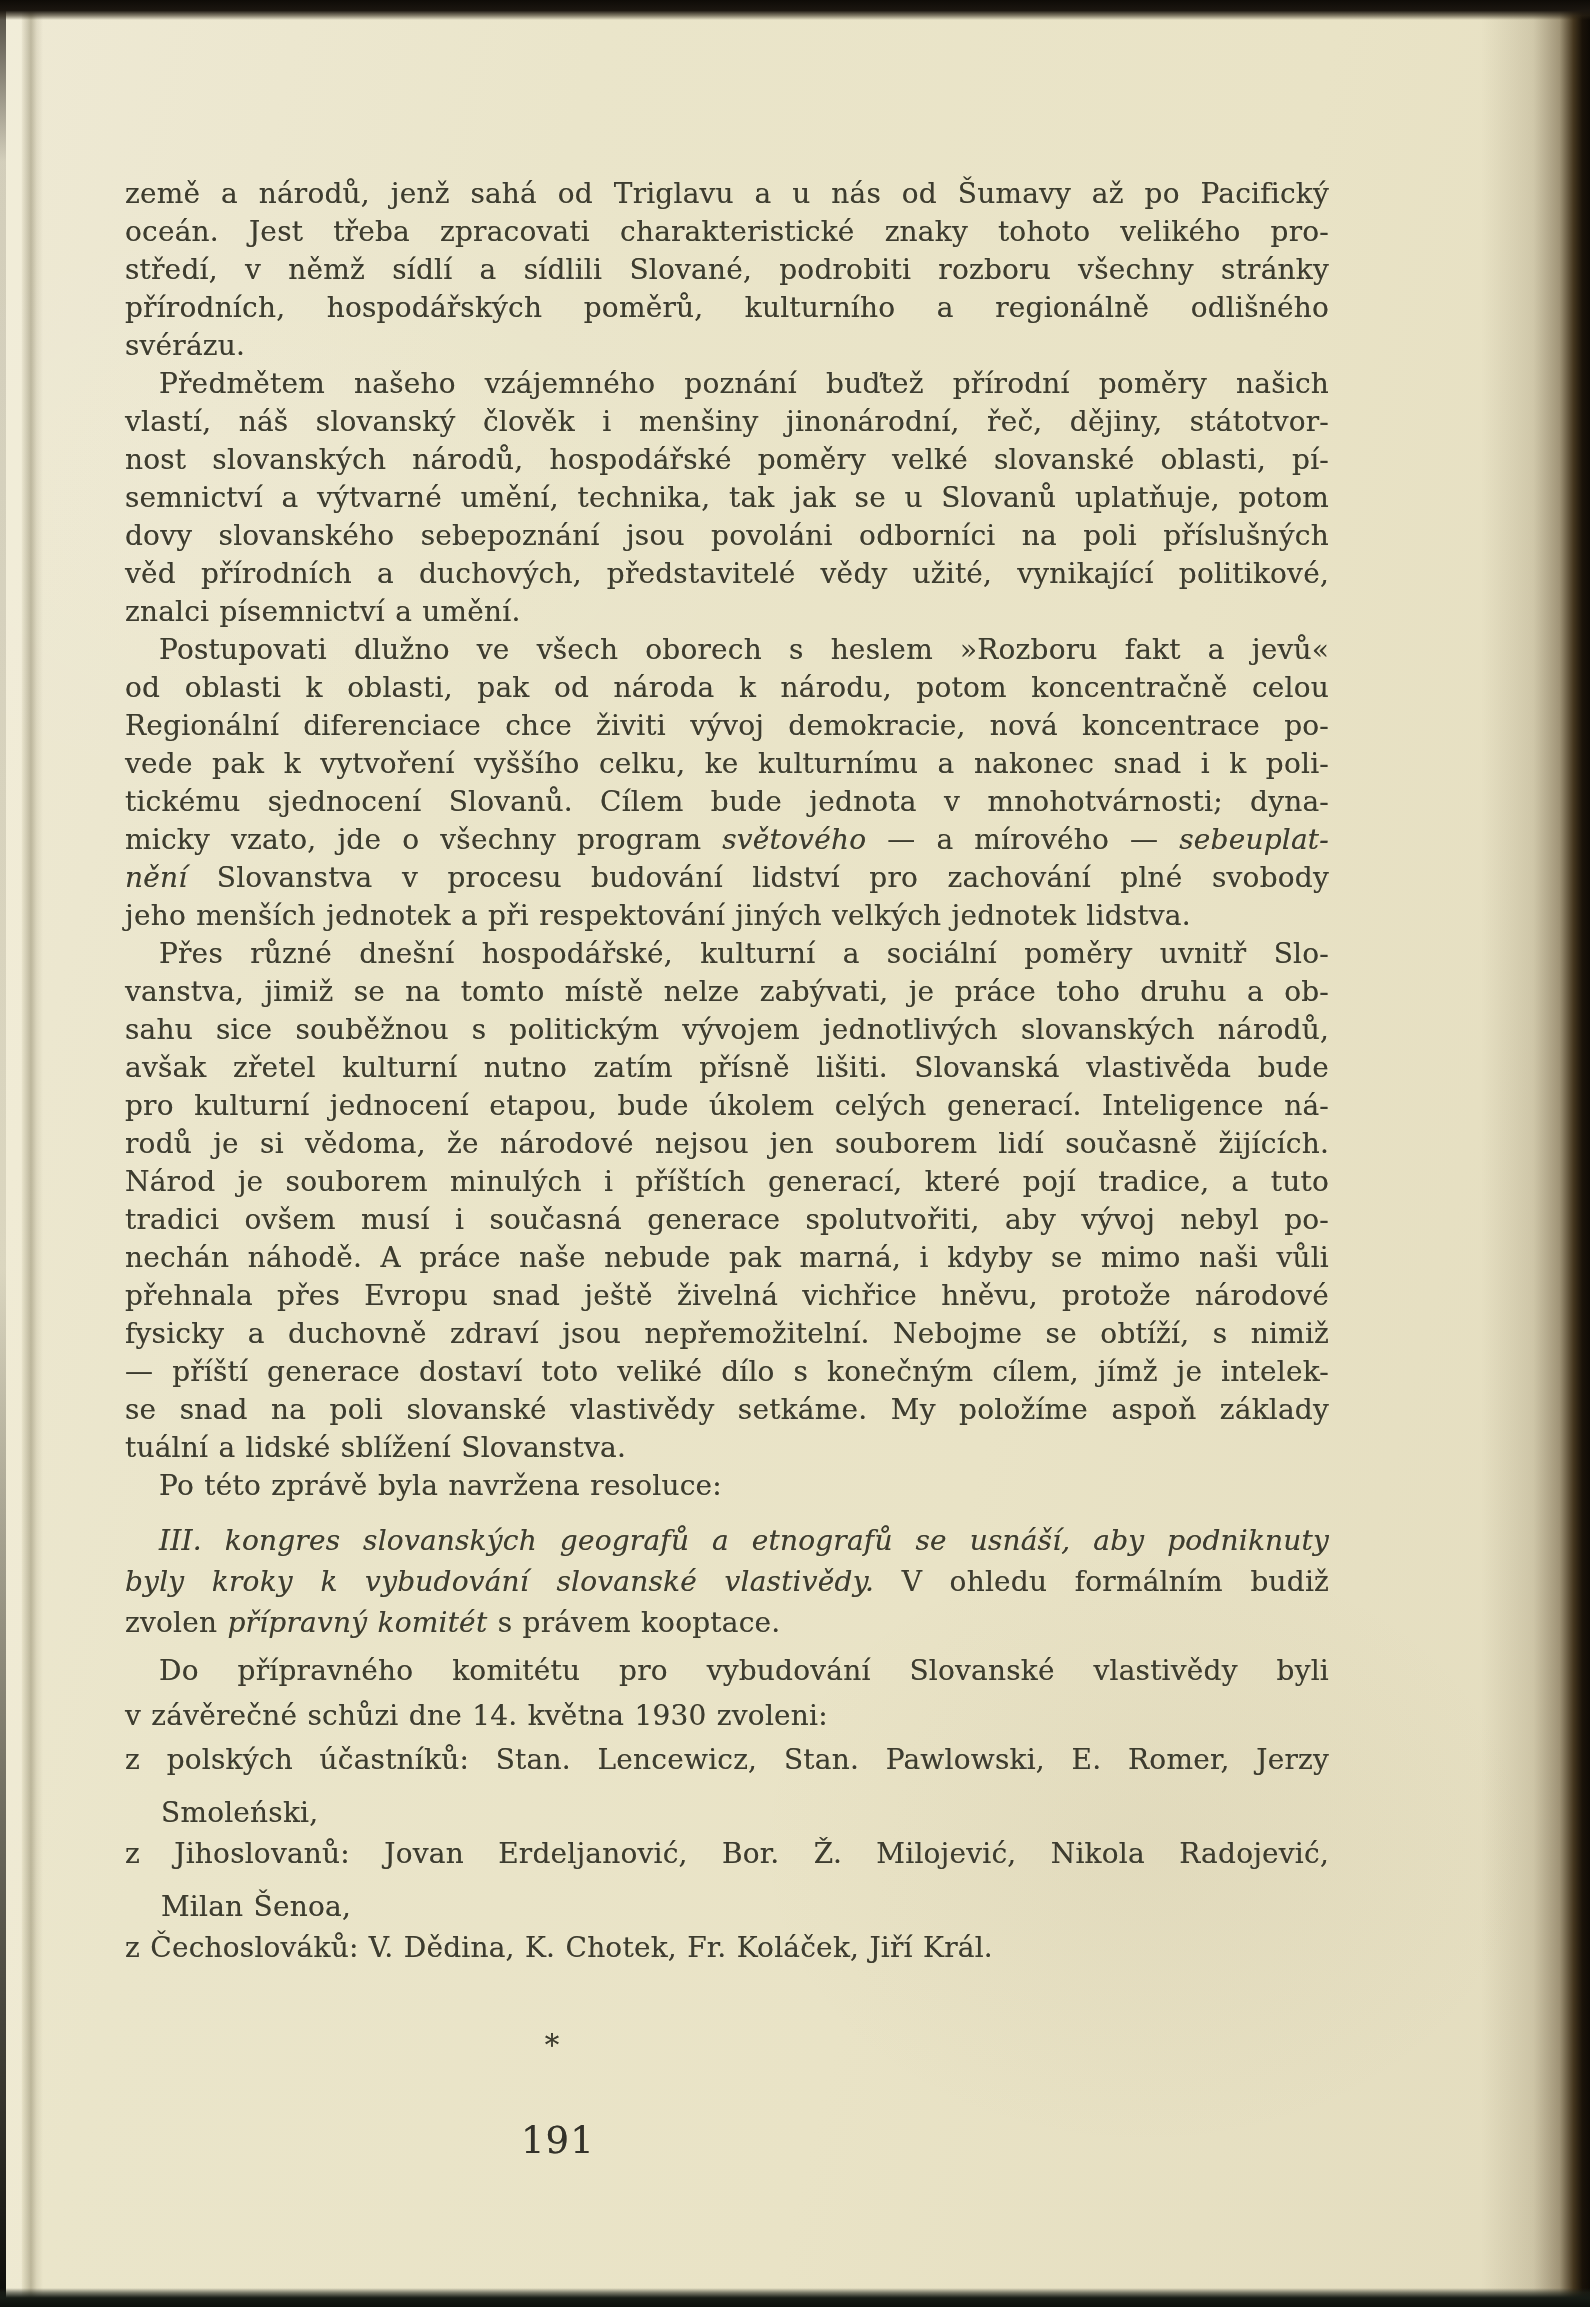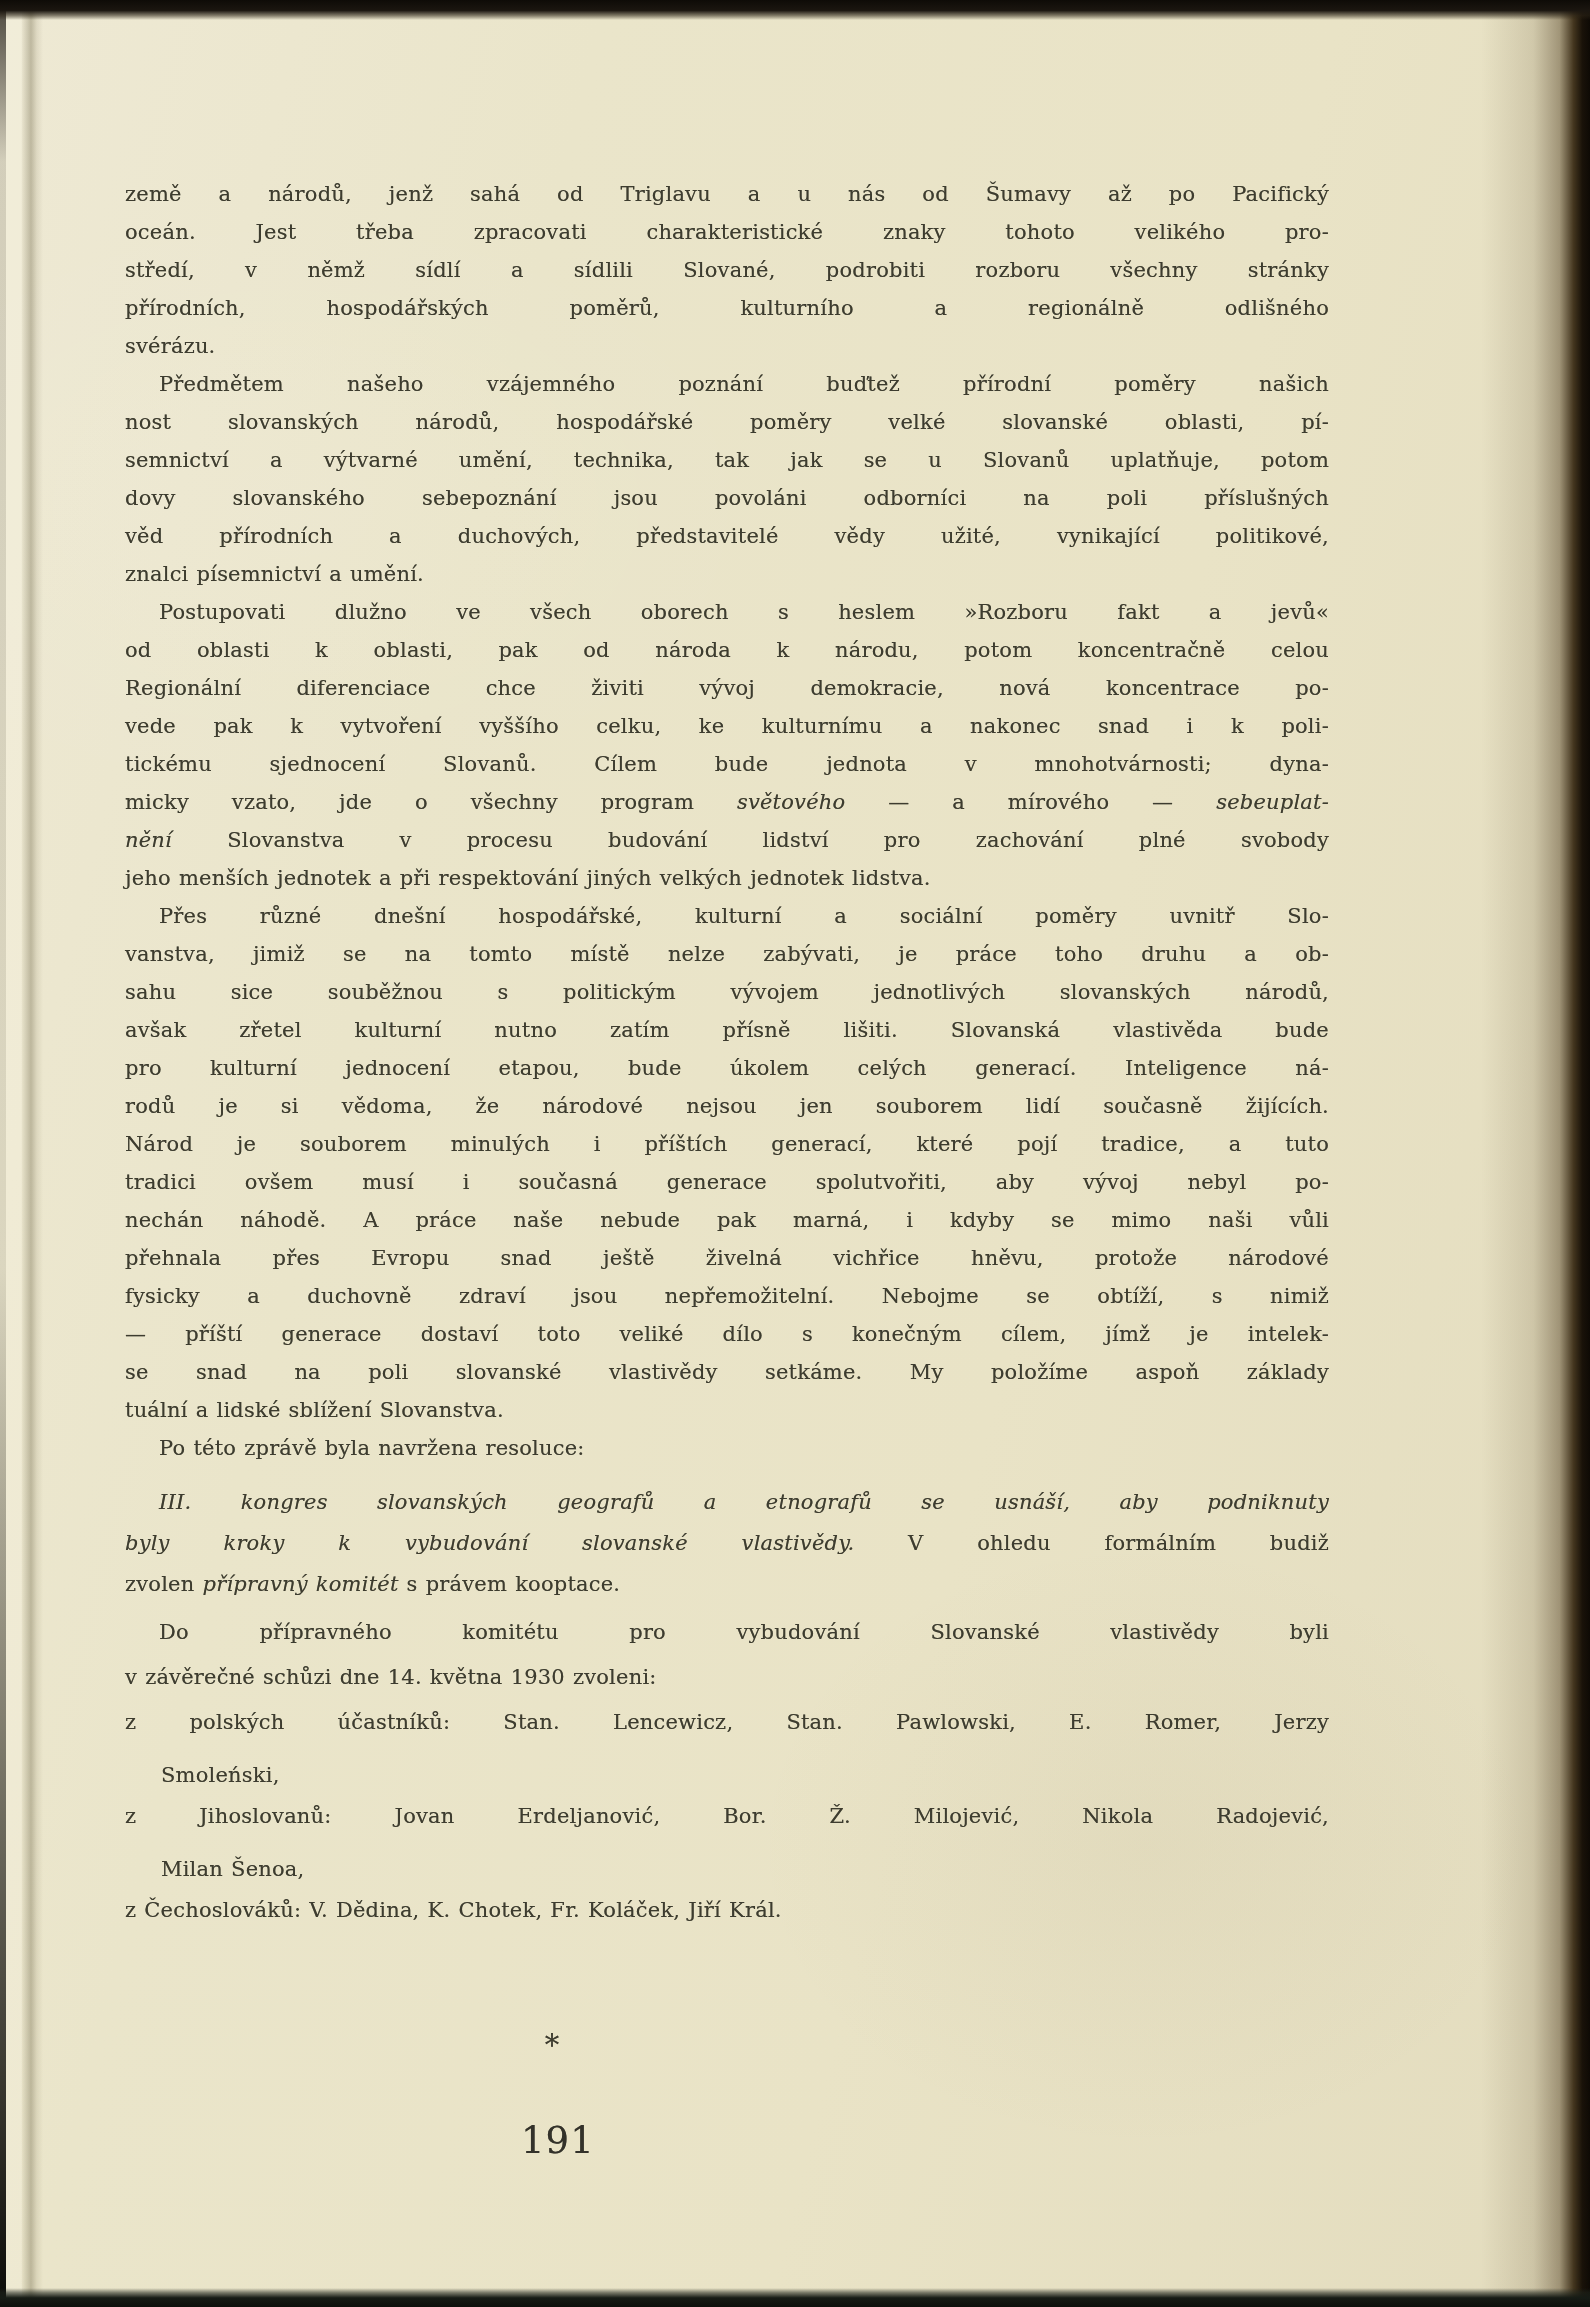--- a/index.html
+++ b/index.html
@@ -24,21 +24,21 @@
     background:linear-gradient(to right,rgba(101,84,52,0) 0%,rgba(101,84,52,0.18) 48%,rgba(84,66,38,0.48) 72%,#43351e 85%,#191209 93%,#0e0a05 100%);}
   .edge-left{left:0;top:0;bottom:0;width:6.2px;
     background:linear-gradient(to bottom,rgba(18,14,9,0.75) 0%,rgba(18,14,9,0.12) 7%,rgba(18,14,9,0.08) 55%,rgba(12,11,8,0.85) 93%,#0a0a07 100%);}
   .crease{left:21px;top:0;bottom:0;width:22.4px;
     background:linear-gradient(to right,rgba(110,100,70,0) 0%,rgba(100,92,62,0.35) 45%,rgba(110,100,70,0.12) 72%,rgba(110,100,70,0) 100%);}
   .light-strip{left:5.6px;top:0;bottom:0;width:16px;background:rgba(255,252,238,0.22);}
 
   
   .textblock{
     position:absolute;left:125px;top:175px;width:1204px;
-    font-size:21px;line-height:38px;
+    font-size:28px;line-height:38px;
     letter-spacing:0.2px;word-spacing:1.2px;
     text-shadow:0 0 0.6px rgba(61,60,47,0.55);
   }
   .line{text-align:justify;text-align-last:justify;}
   .line.ind{padding-left:34px;}
   .line.last{text-align-last:left;}
   .it{font-style:italic;}
   .p-res .line{line-height:41px;}
   .p-res{margin-top:15px;}
   .p-commit .line{line-height:45px;}
@@ -66,20 +66,21 @@
   <div class="textblock">
     <div class="para">
         <div class="line"><span>země a národů, jenž sahá od Triglavu a u nás od Šumavy až po Pacifický</span></div>
         <div class="line"><span>oceán. Jest třeba zpracovati charakteristické znaky tohoto velikého pro-</span></div>
         <div class="line"><span>středí, v němž sídlí a sídlili Slované, podrobiti rozboru všechny stránky</span></div>
         <div class="line"><span>přírodních, hospodářských poměrů, kulturního a regionálně odlišného</span></div>
         <div class="line last"><span>svérázu.</span></div>
       </div>
     <div class="para">
         <div class="line ind"><span>Předmětem našeho vzájemného poznání buďtež přírodní poměry našich</span></div>
+        <div class="line"><span>vlastí, náš slovanský člověk i menšiny jinonárodní, řeč, dějiny, státotvor-</span></div>
         <div class="line"><span>nost slovanských národů, hospodářské poměry velké slovanské oblasti, pí-</span></div>
         <div class="line"><span>semnictví a výtvarné umění, technika, tak jak se u Slovanů uplatňuje, potom</span></div>
         <div class="line"><span>dovy slovanského sebepoznání jsou povoláni odborníci na poli příslušných</span></div>
         <div class="line"><span>věd přírodních a duchových, představitelé vědy užité, vynikající politikové,</span></div>
         <div class="line last"><span>znalci písemnictví a umění.</span></div>
       </div>
     <div class="para">
         <div class="line ind"><span>Postupovati dlužno ve všech oborech s heslem »Rozboru fakt a jevů«</span></div>
         <div class="line"><span>od oblasti k oblasti, pak od národa k národu, potom koncentračně celou</span></div>
         <div class="line"><span>Regionální diferenciace chce živiti vývoj demokracie, nová koncentrace po-</span></div>

